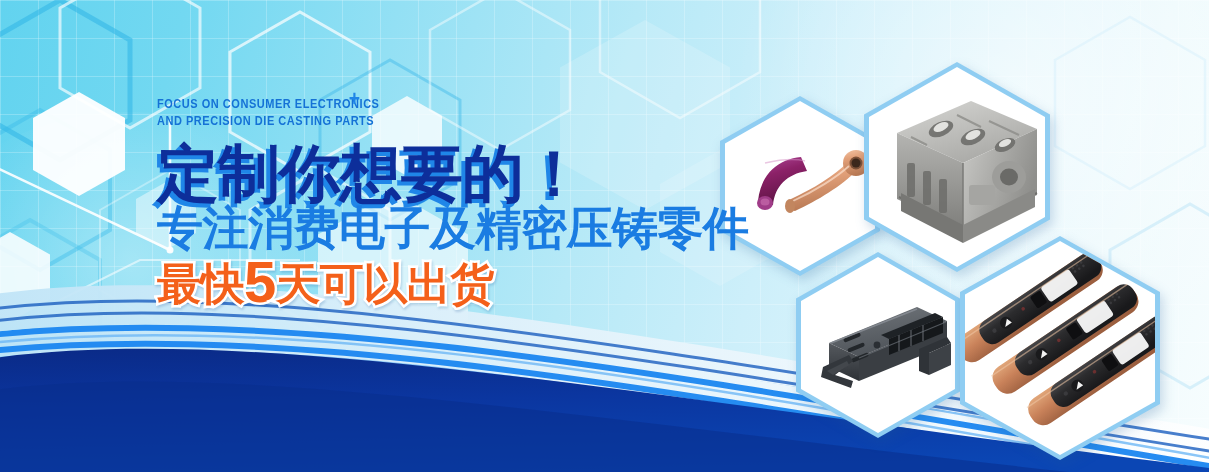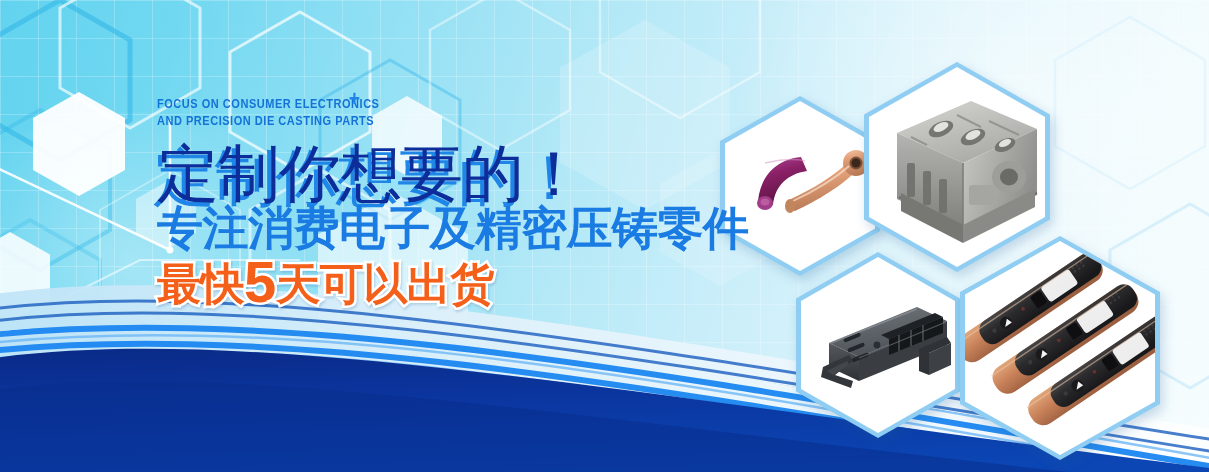--- a/index.html
+++ b/index.html
@@ -74,21 +74,21 @@
     position: absolute;
     left: 218px; top: -8px;
     color: #1f86e8;
     font-size: 22px;
     font-weight: bold;
     line-height: 1;
   }
   .headline-1 {
     margin-top: 13px;
     font-size: 62px;
-    font-weight: normal;
+    font-weight: bold;
     line-height: 1;
     color: #0d2e9a;
     letter-spacing: -1px;
     text-shadow: -4px 4px 0 #1f86e8;
     white-space: nowrap;
   }
   .headline-2 {
     font-size: 46px;
     font-weight: bold;
     line-height: 1;

